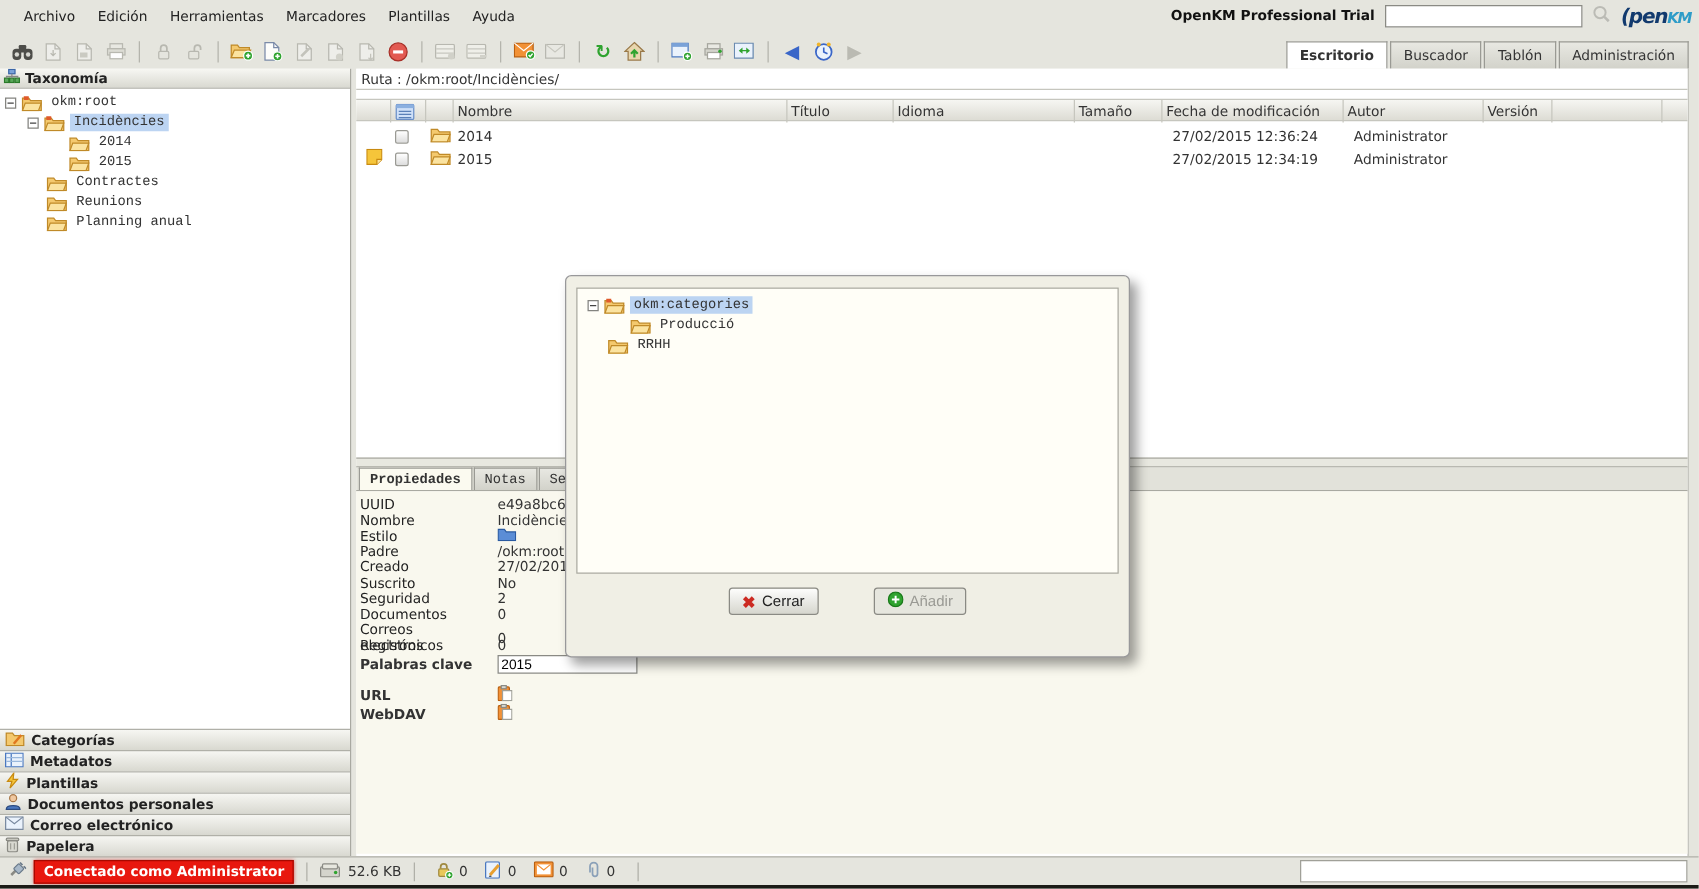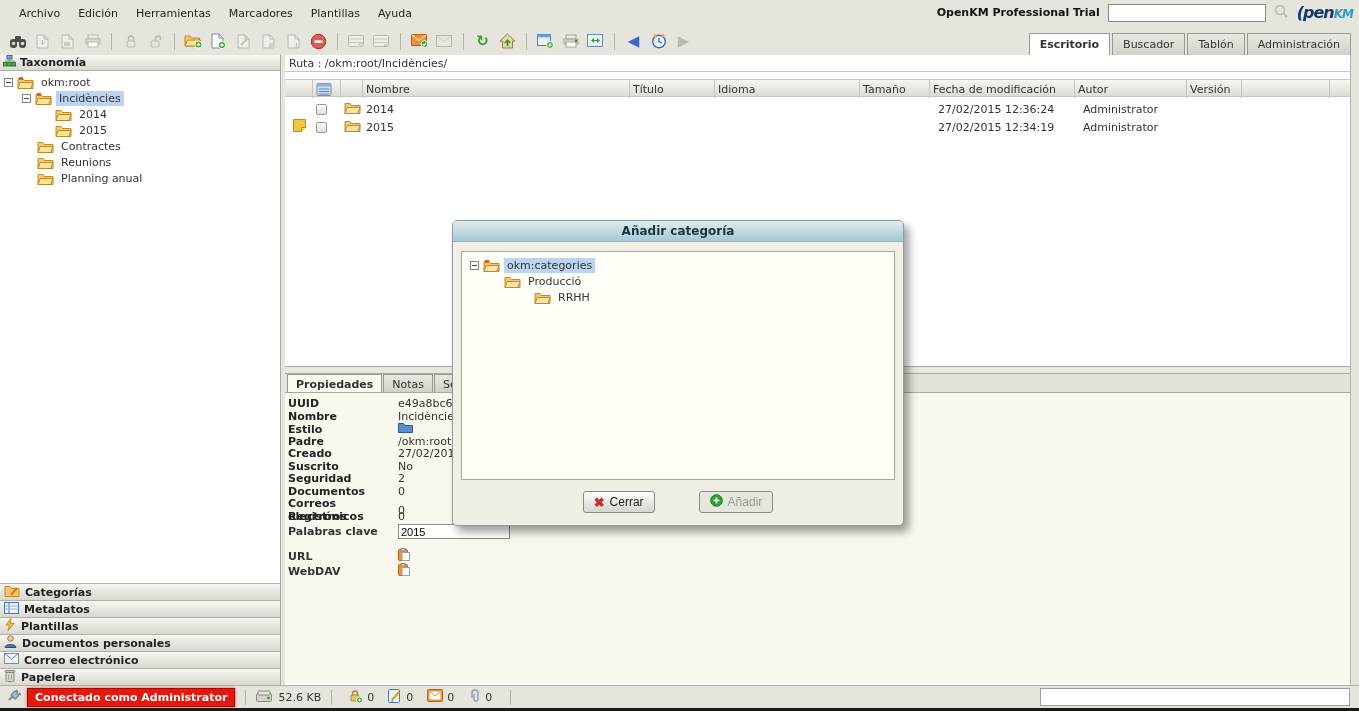--- a/index.html
+++ b/index.html
@@ -28,45 +28,45 @@
   .tab { height:22px; padding:4px 10px 0; background:linear-gradient(#e8e8e2,#d2d2ca); border:1px solid #9a9a94; border-bottom:none; margin-left:2px; color:#333; }
   .tab.active { background:#fff; font-weight:bold; }
 
   
   .sidebar { position:absolute; left:0; top:55px; width:281px; height:630px; background:#fff; border-right:1px solid #a9a9a1; display:flex; flex-direction:column; }
   .side-header { height:16px; flex:0 0 16px; background:linear-gradient(#f7f7f3,#d9d9d1); border-bottom:1px solid #b0b0a8; display:flex; align-items:center; gap:4px; padding-left:3px; font-weight:bold; color:#222; }
   .tree-area { flex:1 1 auto; overflow:hidden; padding-top:3px; }
   .trow { height:16px; display:flex; align-items:center; }
   .expander { width:9px; height:9px; border:1px solid #848480; background:#fff; display:inline-flex; align-items:center; justify-content:center; margin-right:4px; flex:0 0 9px; }
   .expander::before { content:""; width:5px; height:1px; background:#444; }
-  .tlabel { padding:1px 3px; white-space:nowrap; }
+  .tlabel { padding:1px 3px; white-space:nowrap;font-family:Liberation Mono, monospace; }
   .tlabel.sel { background:#bcd4f2; }
   .ficon { display:inline-flex; margin-right:4px; }
 
   .accordion { flex:0 0 auto; }
   .acc-item { height:17px; background:linear-gradient(#f6f6f2,#d8d8d0); border-top:1px solid #b0b0a8; display:flex; align-items:center; gap:5px; padding-left:4px; font-weight:bold; color:#222; }
 
   
   .content { position:absolute; left:285px; top:55px; width:1066px; height:630px; background:#fff; border-right:1px solid #b5b5ad; }
   .breadcrumb { height:17px; background:#fff; border-bottom:1px solid #c6c6be; display:flex; align-items:center; padding-left:4px; color:#333; }
   .filetable { height:294px; background:#fff; padding-top:7px; }
   .frow { display:grid; grid-template-columns:28px 28px 22px 267px 85px 145px 70px 145px 112px 55px 88px 1fr; height:18px; align-items:center; }
   .fhead { background:linear-gradient(#f6f6f2,#dddcd4); border-top:1px solid #c6c6be; border-bottom:1px solid #c6c6be; }
   .fhead > div { height:18px; display:flex; align-items:center; padding-left:3px; border-right:1px solid #c6c6be; color:#333; }
   .fcell { padding-left:3px; display:flex; align-items:center; }
   .fcell.date, .fcell.auth { padding-left:8px; }
   .checkbox { width:11px; height:11px; border:1px solid #9a9a94; background:linear-gradient(#fff,#ddd); border-radius:2px; }
 
   .splitter { height:8px; background:#e8e8e0; border-top:1px solid #a9a9a1; border-bottom:1px solid #a9a9a1; }
   .tabrow { height:19px; background:#e2e2da; border-bottom:1px solid #a9a9a1; display:flex; align-items:flex-end; padding-left:2px; }
-  .ptab { height:18px; padding:3px 8px 0; background:linear-gradient(#e8e8e2,#d2d2ca); border:1px solid #9a9a94; border-bottom:none; margin-right:1px; }
+  .ptab { height:18px; padding:3px 8px 0; background:linear-gradient(#e8e8e2,#d2d2ca); border:1px solid #9a9a94; border-bottom:none; margin-right:1px;font-family:Liberation Mono, monospace; }
   .ptab.active { background:#fbfaf0; font-weight:bold; }
   .lowerpane { height:290px; background:#f9f8ee; padding:4px 0 0 3px; }
   .prow { display:grid; grid-template-columns:110px auto; height:12.5px; align-items:center; }
-  .prow .plabel { font-weight:bold; color:#222; }
+  .prow .plabel { font-weight:normal; color:#222; }
   .prow .pvalue { color:#333; white-space:nowrap; }
   .kwrow { display:grid; grid-template-columns:110px auto; margin-top:2px; align-items:center; }
   .kwinput { width:112px; height:15px; border:1px solid #8a8a84; background:#fff; font-size:11px; padding:0 2px; }
   .linkrow { display:grid; grid-template-columns:110px auto; height:14px; align-items:center; margin-top:1px; }
 
   
   .dialog { position:absolute; left:452px; top:220px; width:452px; height:306px; background:#f0efe5; border:1px solid #98989a; border-radius:5px; box-shadow:5px 6px 9px rgba(0,0,0,.38); z-index:50; }
   .dlg-title { height:21px; background:linear-gradient(#ddedf2,#a5c9d3); border-bottom:1px solid #8fb2bc; border-radius:4px 4px 0 0; display:flex; align-items:center; justify-content:center; font-weight:bold; color:#17353f; font-size:12px; }
   .dlg-tree { margin:9px 8px 0 8px; height:229px; background:#fffef7; border:1px solid #a8a89e; padding-top:5px; }
   .dlg-buttons { display:flex; justify-content:center; gap:44px; margin-top:11px; }
@@ -562,21 +562,20 @@
         <span><svg width="12" height="13">
               <rect x="0.5" y="1.5" width="9" height="11" rx="1" fill="#f29136" stroke="#b85f10"></rect>
               <rect x="3" y="0.5" width="4" height="2.5" fill="#d8d8d0" stroke="#8a8a84"></rect>
               <rect x="4" y="4.5" width="7.5" height="8" fill="#fff" stroke="#a0a098"></rect>
             </svg></span>
       </div>
     </div>
   </div>
 
   <div class="dialog">
-    <div class="dlg-title">Añadir categoría</div>
     <div class="dlg-tree">
       <div class="trow" style="padding-left:8px;">
         <span class="expander"></span>
         <span class="ficon">
             <svg width="17" height="13">
               <path d="M1 2.5 h5 l1.5 2 h8.5 v8 H1z" fill="#f4c96e" stroke="#c08a28"></path>
               <path d="M1 12.5 L3.2 6.5 H16 L13.8 12.5z" fill="#fbe3a0" stroke="#c08a28"></path>
               <rect x="2" y="1" width="4" height="3" fill="#e05a2a"></rect>
             </svg>
           </span>
@@ -584,21 +583,21 @@
       </div>
       <div class="trow" style="padding-left:42px;align-items:center;">
         <span class="ficon">
             <svg width="17" height="13">
               <path d="M1 2.5 h5 l1.5 2 h8.5 v8 H1z" fill="#f4c96e" stroke="#c08a28"></path>
               <path d="M1 12.5 L3.2 6.5 H16 L13.8 12.5z" fill="#fbe3a0" stroke="#c08a28"></path>
             </svg>
           </span>
         <span class="tlabel">Producció</span>
       </div>
-      <div class="trow" style="padding-left:24px;margin-left:48px;">
+      <div class="trow" style="padding-left:24px;">
         <span class="ficon">
             <svg width="17" height="13">
               <path d="M1 2.5 h5 l1.5 2 h8.5 v8 H1z" fill="#f4c96e" stroke="#c08a28"></path>
               <path d="M1 12.5 L3.2 6.5 H16 L13.8 12.5z" fill="#fbe3a0" stroke="#c08a28"></path>
             </svg>
           </span>
         <span class="tlabel">RRHH</span>
       </div>
     </div>
     <div class="dlg-buttons">

